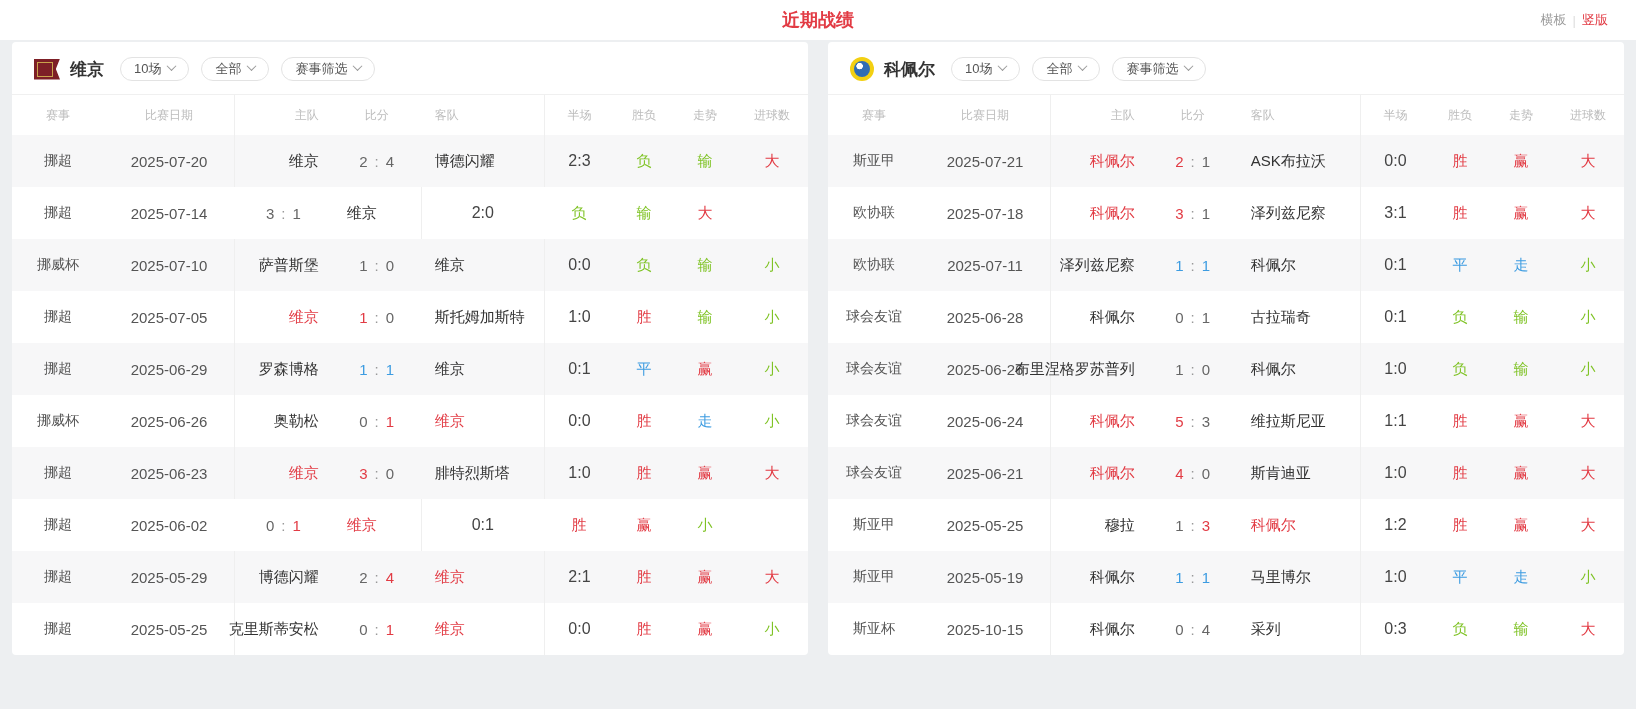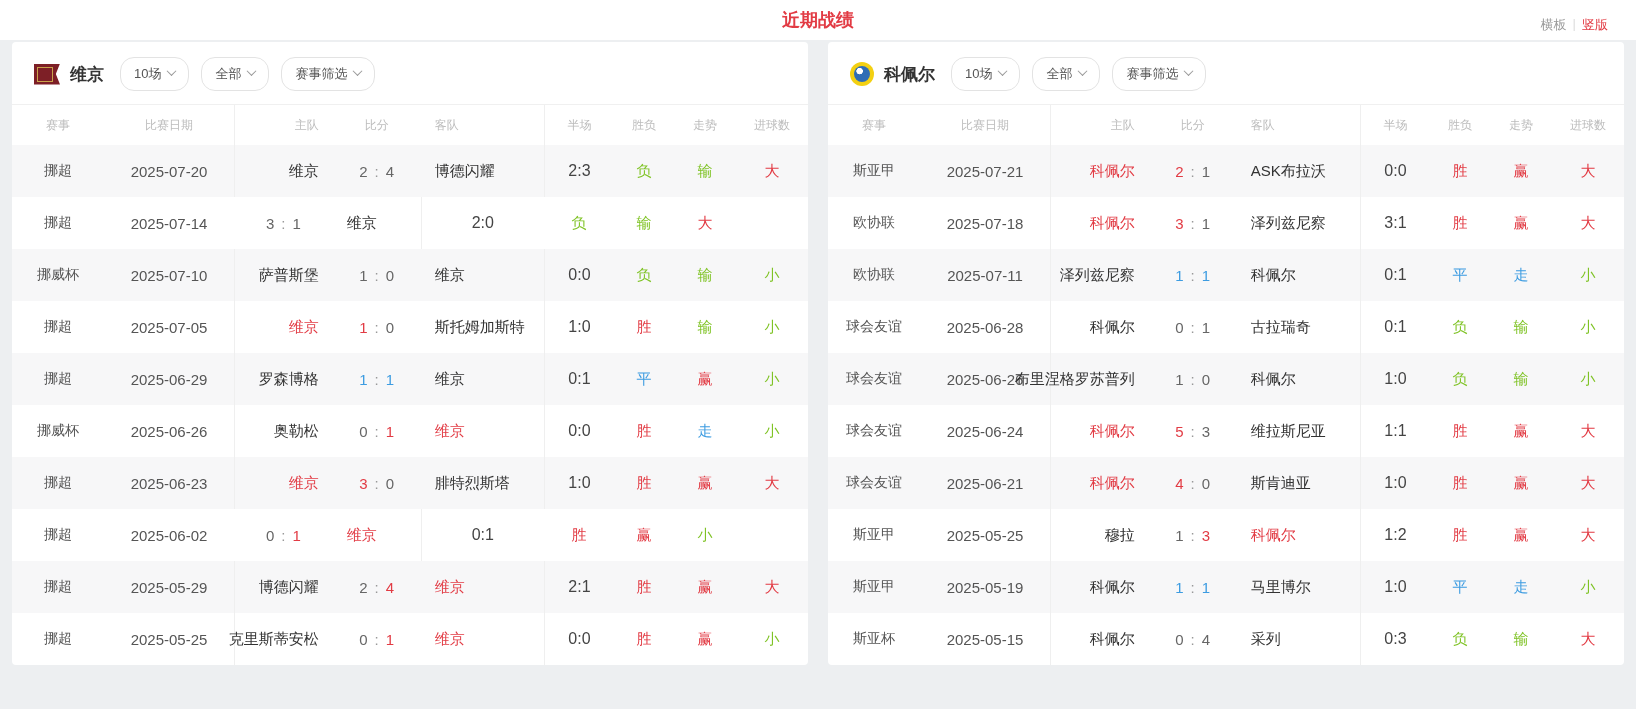--- a/index.html
+++ b/index.html
@@ -4,42 +4,42 @@
 <style>
   * { margin:0; padding:0; box-sizing:border-box; }
   html,body { width:1636px; height:709px; overflow:hidden; }
   body { font-family:"Liberation Sans","DejaVu Sans",sans-serif; background:#edeff1; }
 
   
   .topbar { position:relative; height:40px; background:#fff; }
   .page-title { position:absolute; left:0; right:0; top:0; height:34px;
     text-align:center; line-height:40px; font-size:18px; color:#e23b44; font-weight:700; }
   .view-toggle { position:absolute; right:28px; top:0; height:40px; display:flex;
-    align-items:flex-start; gap:6px; font-size:13px;margin-top:16px; }
+    align-items:center; gap:6px; font-size:13px; }
   .view-toggle .plain { color:#999; cursor:pointer; }
   .view-toggle .divider { color:#ddd; }
   .view-toggle .active { color:#e23b44; cursor:pointer; }
 
   
   .panels { display:flex; gap:20px; padding:2px 12px 12px; }
   .panel { flex:1 1 0; background:#fff; border-radius:4px; overflow:hidden; }
 
   .panel-head { display:flex; align-items:center; gap:10px; padding:15px 22px 13px; }
   .team-name { font-size:17px; color:#333; font-weight:700; margin-right:6px; }
 
   .logo { flex:0 0 auto; position:relative; }
   .logo-viking { width:26px; height:21px; background:#7d1f26;
     clip-path:polygon(0 0,100% 0,84% 50%,100% 100%,0 100%); }
   .logo-viking::after { content:""; position:absolute; inset:3px 7px 3px 3px;
     border:1px solid #c9a24b; }
   .logo-koper { width:24px; height:24px; border-radius:50%; background:#f3d012; }
   .logo-koper::after { content:""; position:absolute; inset:4px; border-radius:50%;
     background:radial-gradient(circle at 35% 32%, #ffffff 0 3px, #2f6db5 3.5px); }
 
-  .pill { display:inline-flex; align-items:center; gap:7px; height:34px;
+  .pill { display:inline-flex; align-items:center; gap:7px; height:24px;
     padding:0 13px; border:1px solid #e3e3e3; border-radius:14px;
     font-size:13px; color:#555; background:#fff; cursor:pointer; }
   .chev { width:7px; height:7px; border-right:1.5px solid #999; border-bottom:1.5px solid #999;
     transform:rotate(45deg) translate(-1px,-1px); margin-top:-3px; }
 
   .head-divider { height:1px; background:#f0f0f0; }
 
   
   .grid-row { display:grid;
     grid-template-columns:92px 130px minmax(90px,1fr) 88px minmax(110px,1.25fr) 70px 60px 62px 72px;
@@ -449,21 +449,21 @@
     </span>
     <span class="cell cell-away team">马里博尔</span>
     <span class="cell sep-l half">1:0</span>
     <span class="cell mark t-blue">平</span>
     <span class="cell mark t-blue">走</span>
     <span class="cell mark t-green">小</span>
   </div>
 
   <div class="grid-row row">
     <span class="cell c-comp">斯亚杯</span>
-    <span class="cell c-date">2025-05-15</span>
+    <span class="cell c-date">2025-10-15</span>
     <span class="cell cell-home sep-l team" style="justify-content:flex-end;">科佩尔</span>
     <span class="cell score-box">
       <span class="t-dim">0</span>
       <span class="score-colon">:</span>
       <span class="t-dim">4</span>
     </span>
     <span class="cell cell-away team">采列</span>
     <span class="cell sep-l half">0:3</span>
     <span class="cell mark t-green">负</span>
     <span class="cell mark t-green">输</span>

